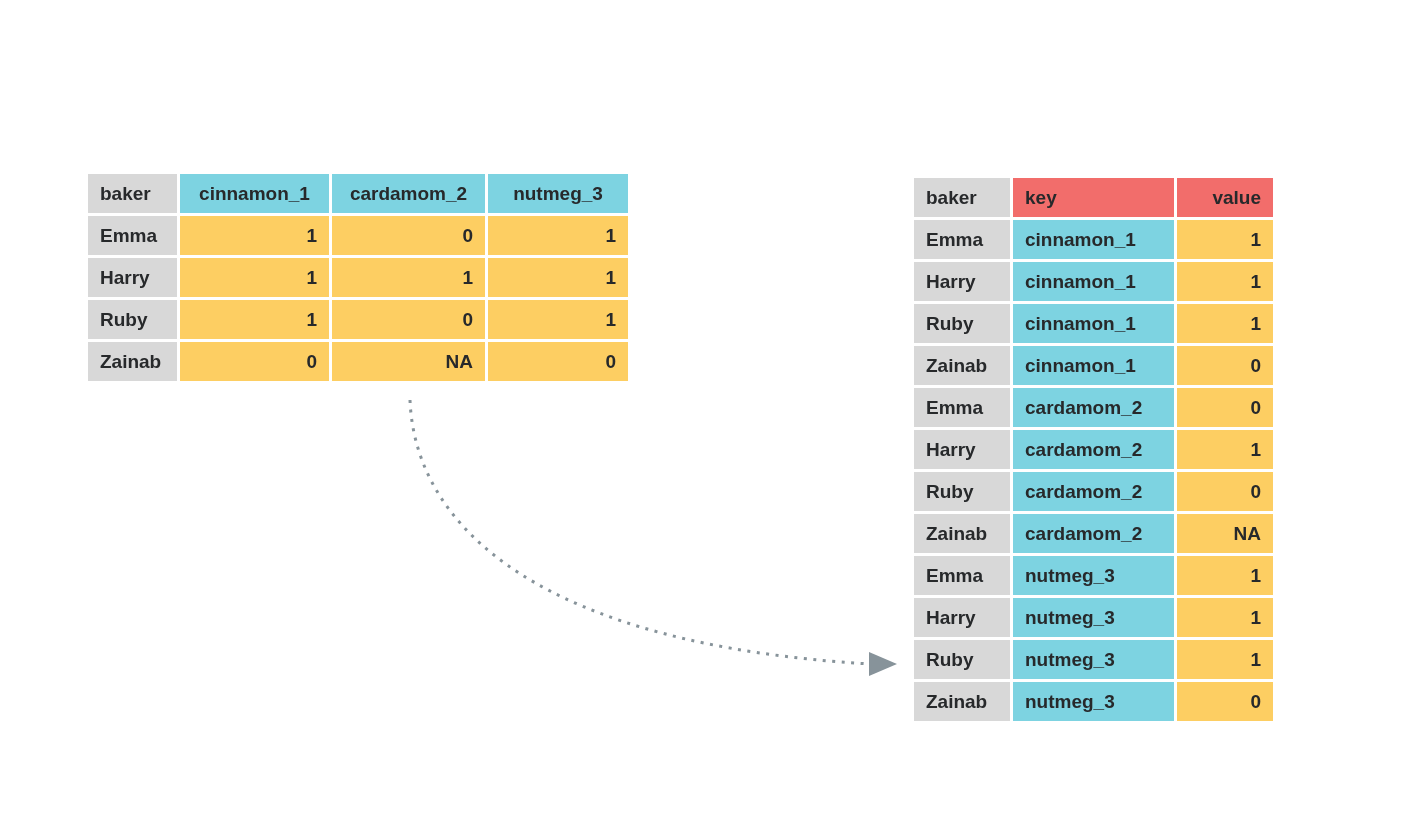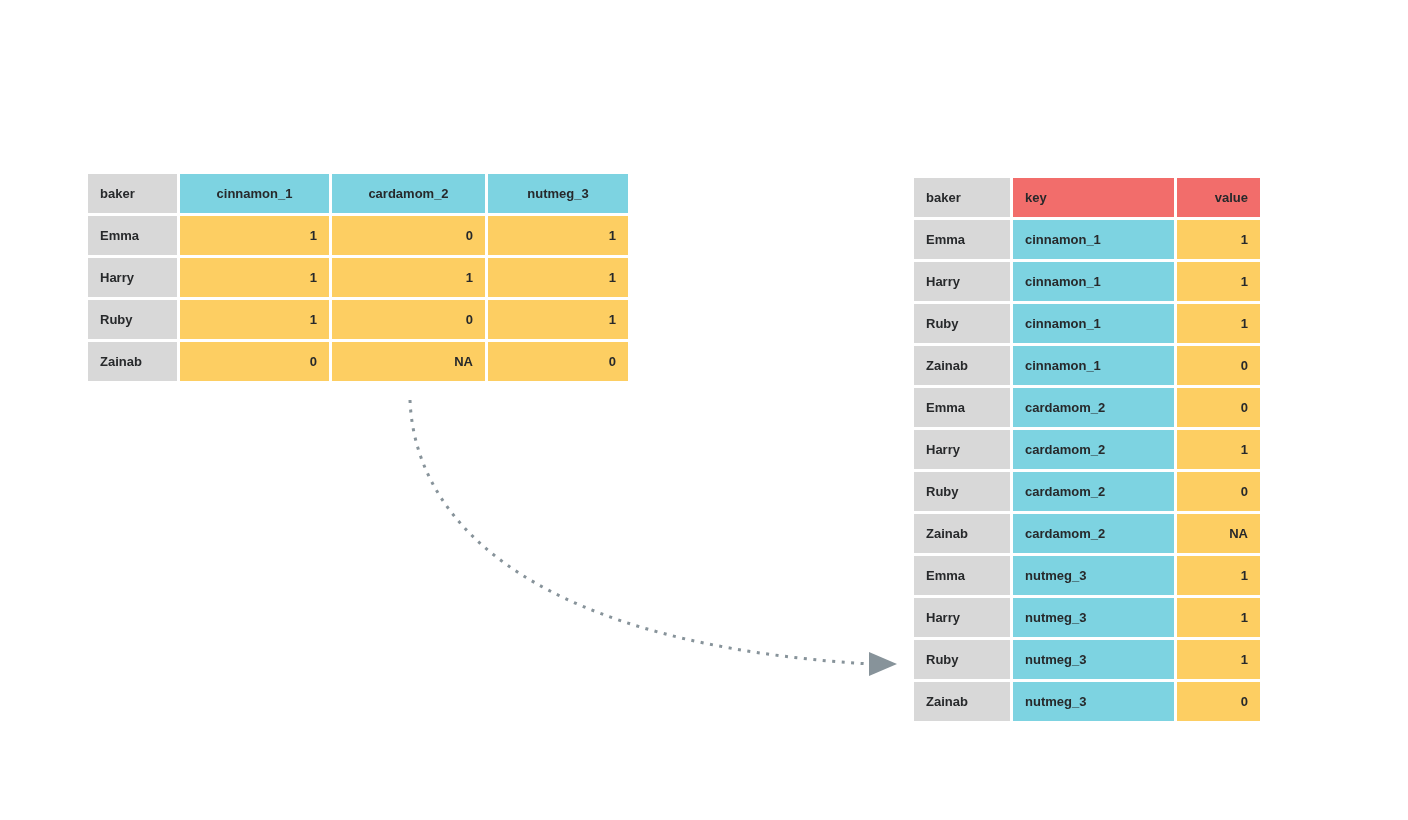--- a/index.html
+++ b/index.html
@@ -9,21 +9,21 @@
     font-family: "Liberation Sans", sans-serif;
     position: relative;
     overflow: hidden;
   }
   .canvas { position: absolute; inset: 0; }
 
   table.data-tbl {
     position: absolute;
     border-collapse: separate;
     border-spacing: 3px;
-    font-size: 13px;
+    font-size: 19px;
     color: #27292b;
     table-layout: fixed;
   }
   .data-tbl th, .data-tbl td {
     height: 39px;
     padding: 0 12px;
     white-space: nowrap;
     overflow: hidden;
     box-sizing: border-box;
     font-weight: 700;
@@ -33,21 +33,21 @@
 
   #wide-table { left: 85px; top: 171px; }
   #wide-table .c0 { width: 89px; }
   #wide-table .c1 { width: 149px; }
   #wide-table .c2 { width: 153px; }
   #wide-table .c3 { width: 140px; }
 
   #long-table { left: 911px; top: 175px; }
   #long-table .c0 { width: 96px; }
   #long-table .c1 { width: 161px; }
-  #long-table .c2 { width: 83px; }
+  #long-table .c2 { width: 96px; }
 
   #pivot-arrow {
     position: absolute;
     left: 380px; top: 380px;
     width: 540px; height: 310px;
   }
 </style>
 </head>
 <body style="background: rgb(255, 255, 255);">
 

